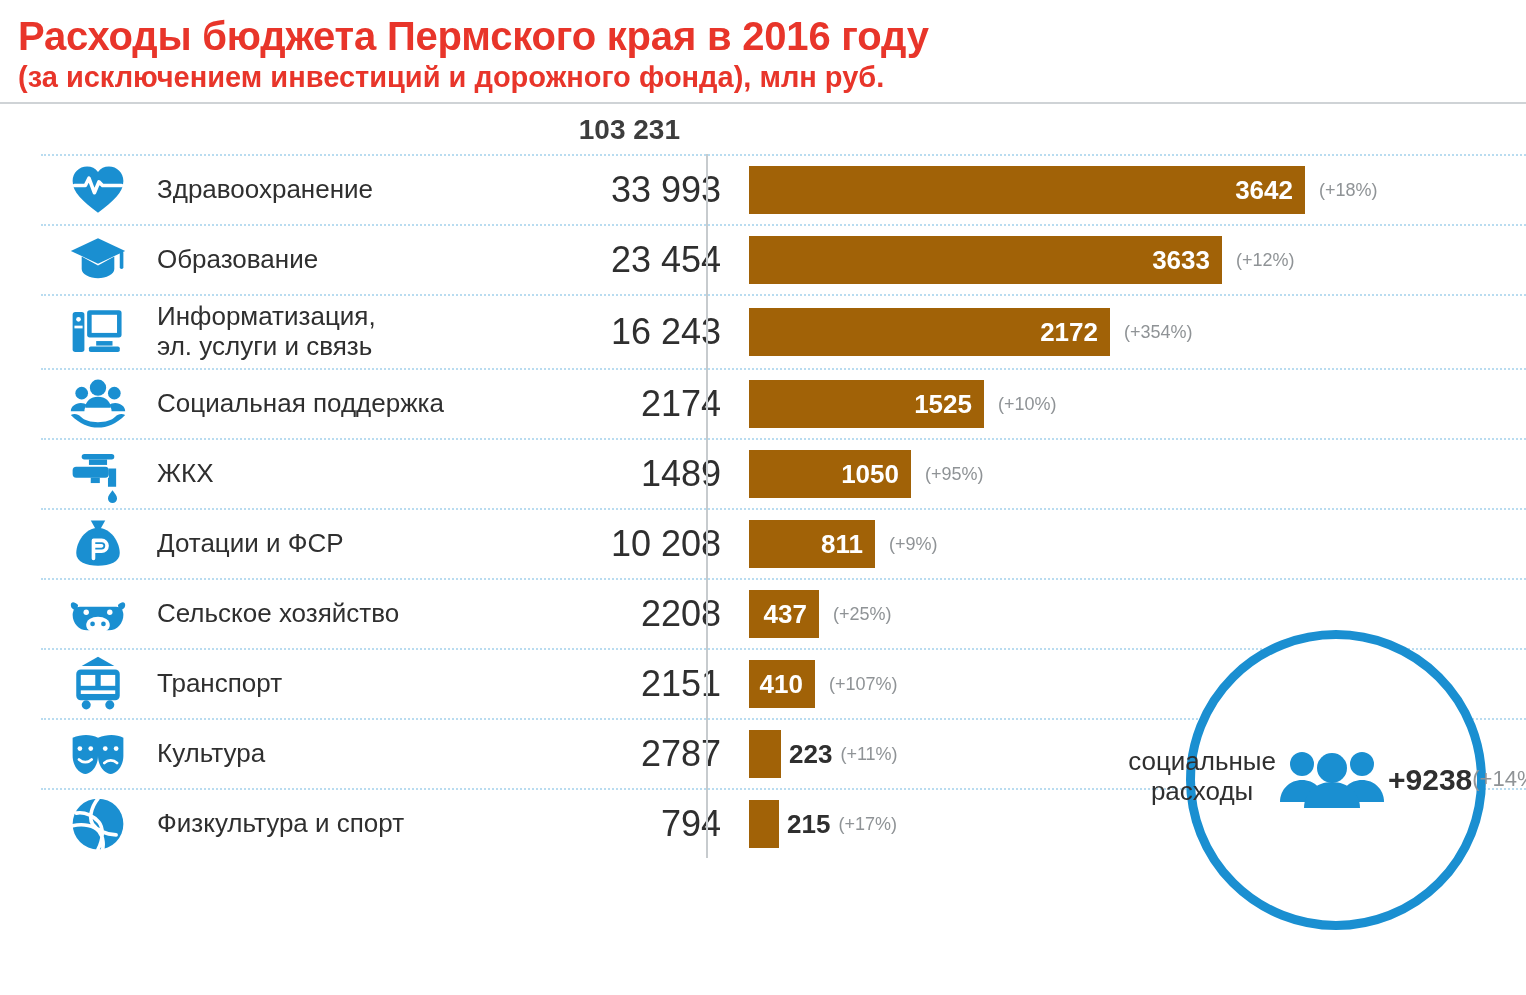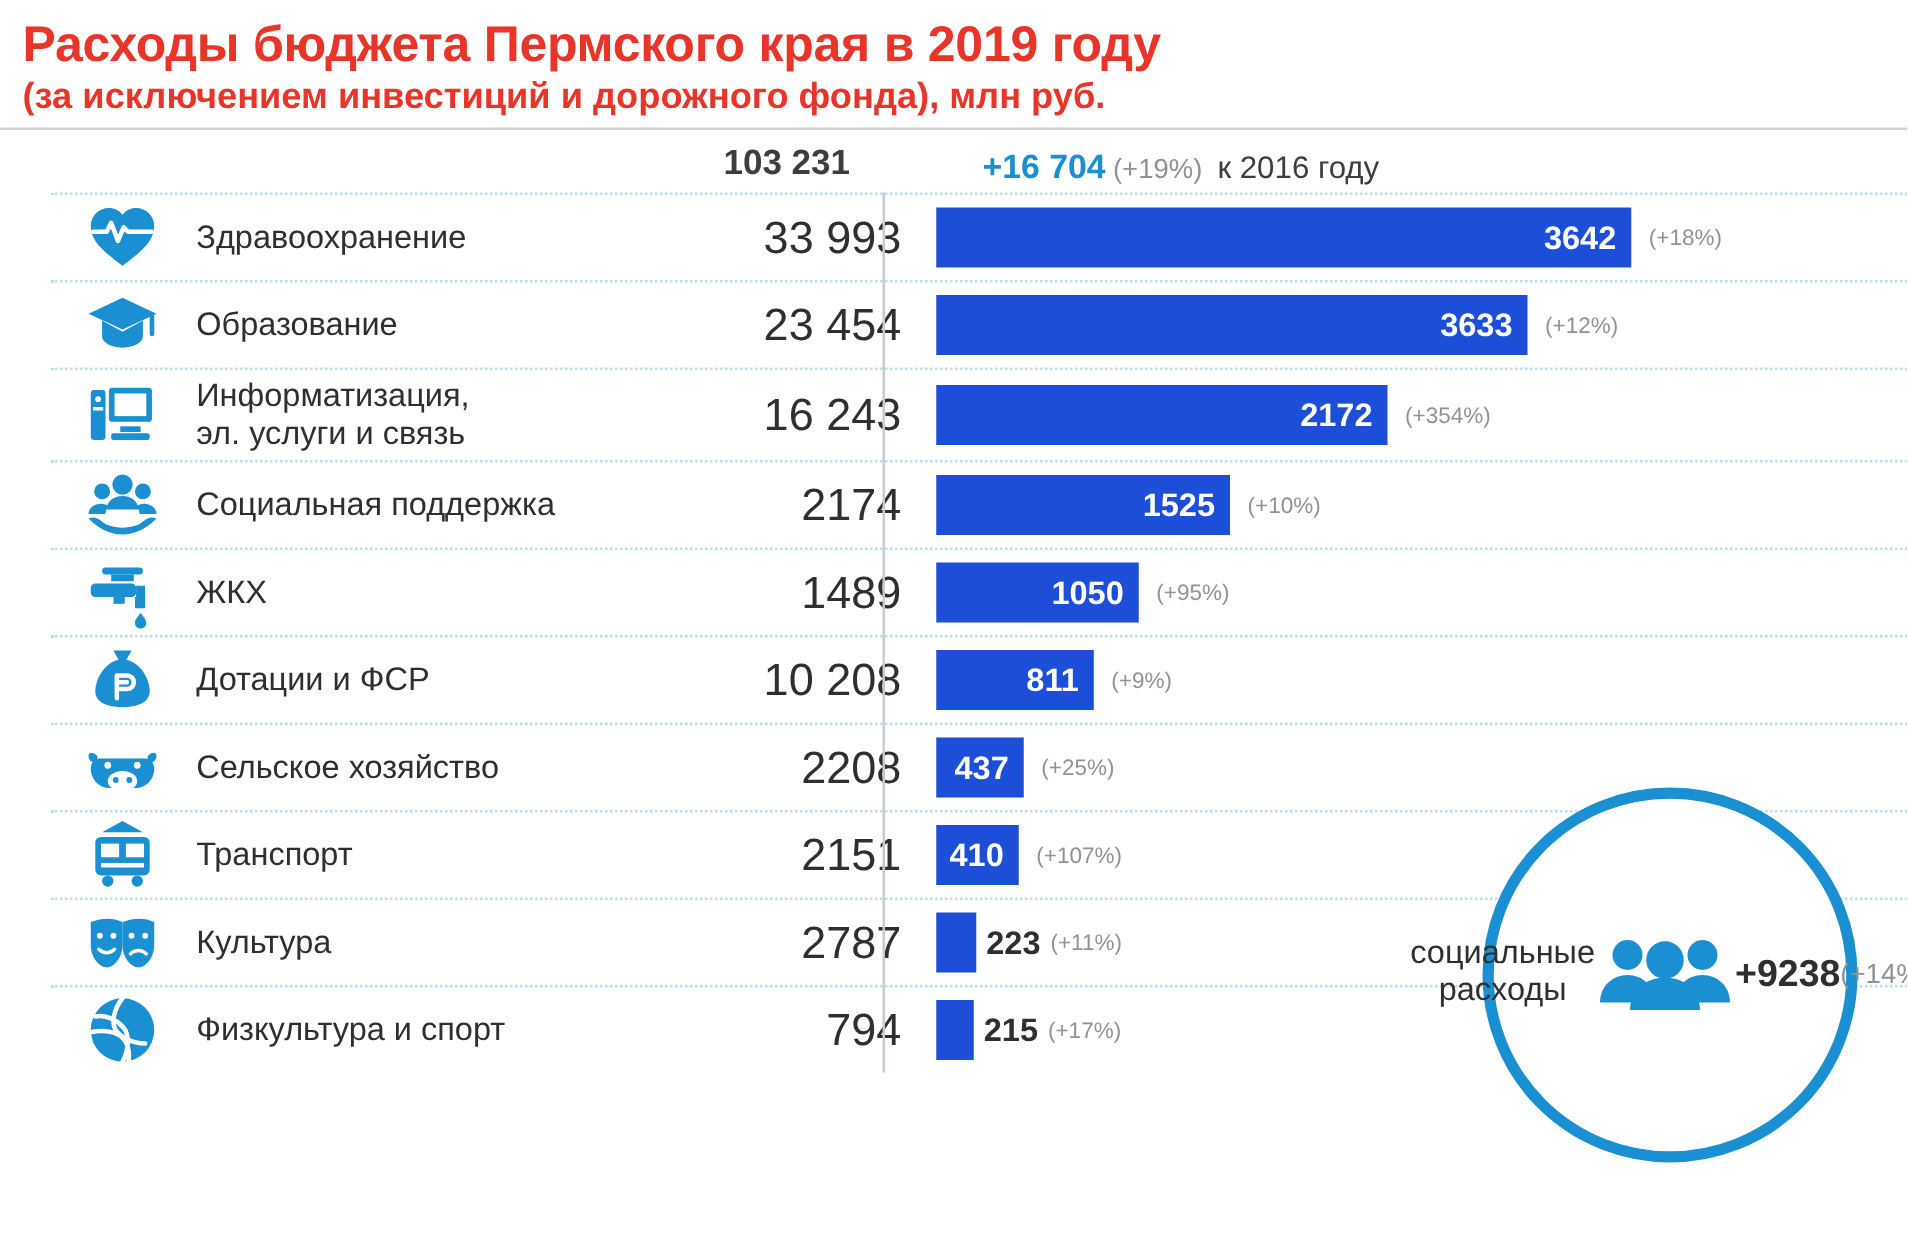--- a/index.html
+++ b/index.html
@@ -133,21 +133,21 @@
 
   .barwrap {
     position: absolute;
     left: 708px;
     top: 0;
     height: 100%;
     display: flex;
     align-items: center;
   }
   .bar {
-    background: #1d4ed8;
+    background: #a16207;
     height: 48px;
     display: flex;
     align-items: center;
     justify-content: flex-end;
     box-sizing: border-box;
     padding-right: 12px;
   }
   .bar-label-in {
     color: #ffffff;
     font-size: 26px;
@@ -209,30 +209,27 @@
   #social-pct {
     font-size: 22px;
     color: #8f9396;
     margin-top: -2px;
   }
 </style>
 </head>
 <body>
 
 <div id="header">
-  <div id="title">Расходы бюджета Пермского края в 2019 году</div>
+  <div id="title">Расходы бюджета Пермского края в 2016 году</div>
   <div id="subtitle">(за исключением инвестиций и дорожного фонда), млн руб.</div>
 </div>
 <div id="header-rule"></div>
 
 <div id="colheads">
   <div id="total-value">103 231</div>
-  <div id="delta-head">
-    <span class="d-val">+16 704</span><span class="d-pct">(+19%)</span><span class="d-ref">к 2016 году</span>
-  </div>
 </div>
 
 <div id="rows">
     <div class="row">
       <div class="icon-cell">
         <svg width="58" height="58" viewBox="0 0 64 64">
           <path d="M32 57C15 44 4 35 4 22 4 13 11 6 20 6c5 0 9 2 12 6 3-4 7-6 12-6 9 0 16 7 16 16 0 13-11 22-28 35z" fill="#1a8fd1"></path>
                 <path d="M6 27h12l4-8 6 16 5-12 4 4h21" stroke="#ffffff" stroke-width="4" fill="none" stroke-linejoin="round" stroke-linecap="round"></path>
         </svg>
       </div>

